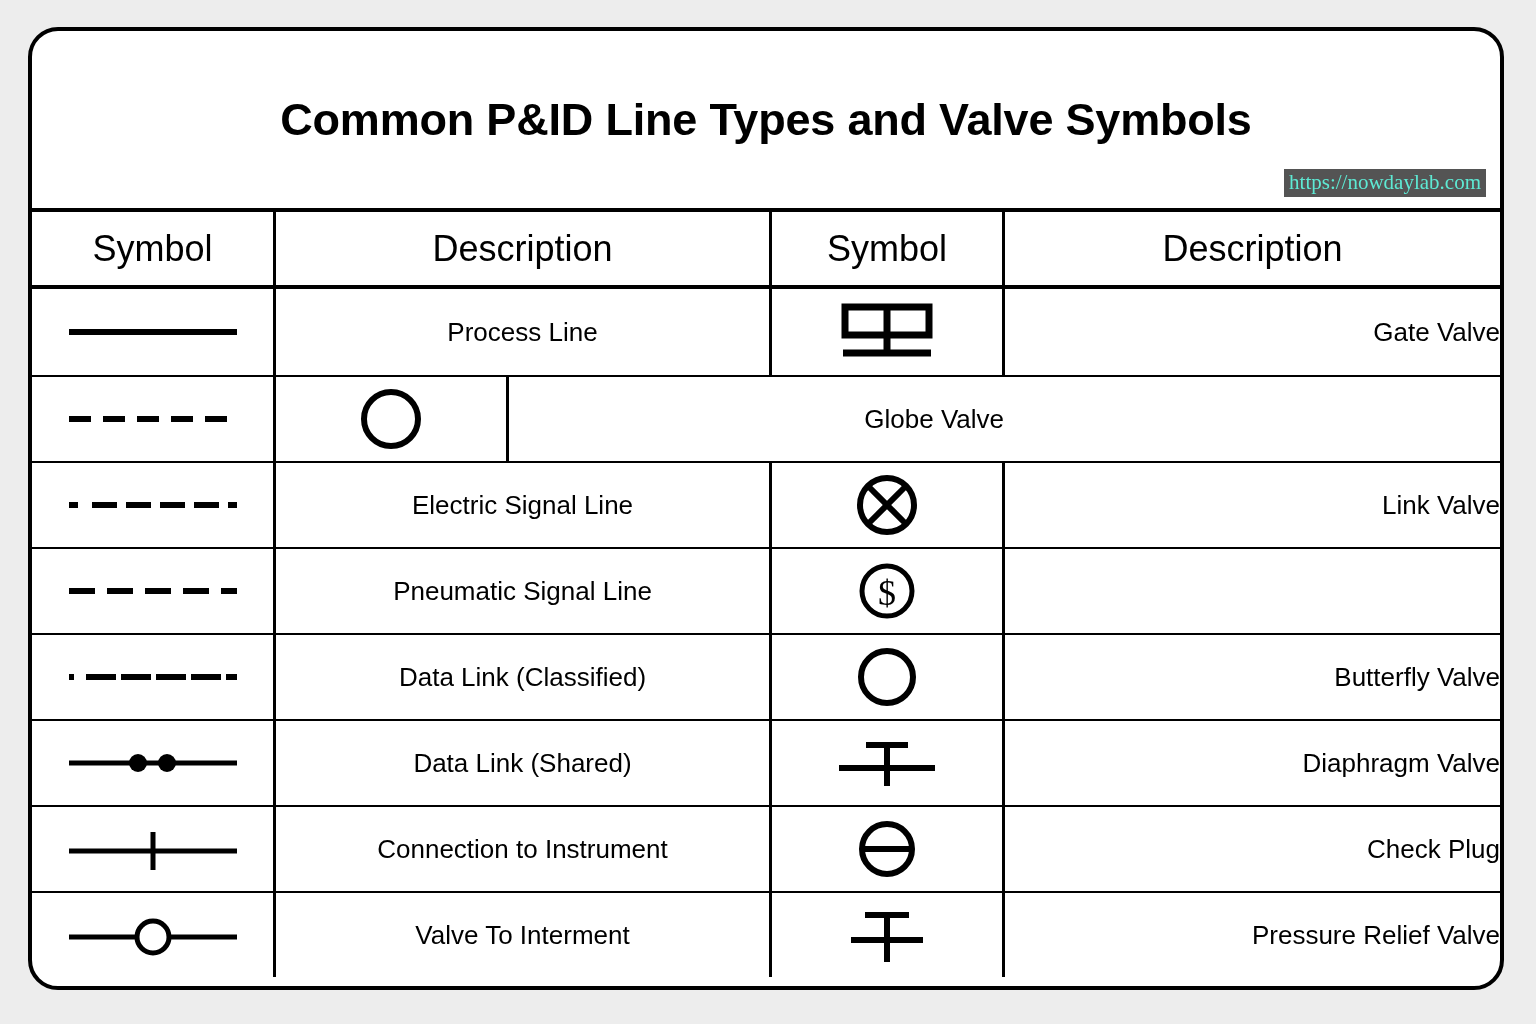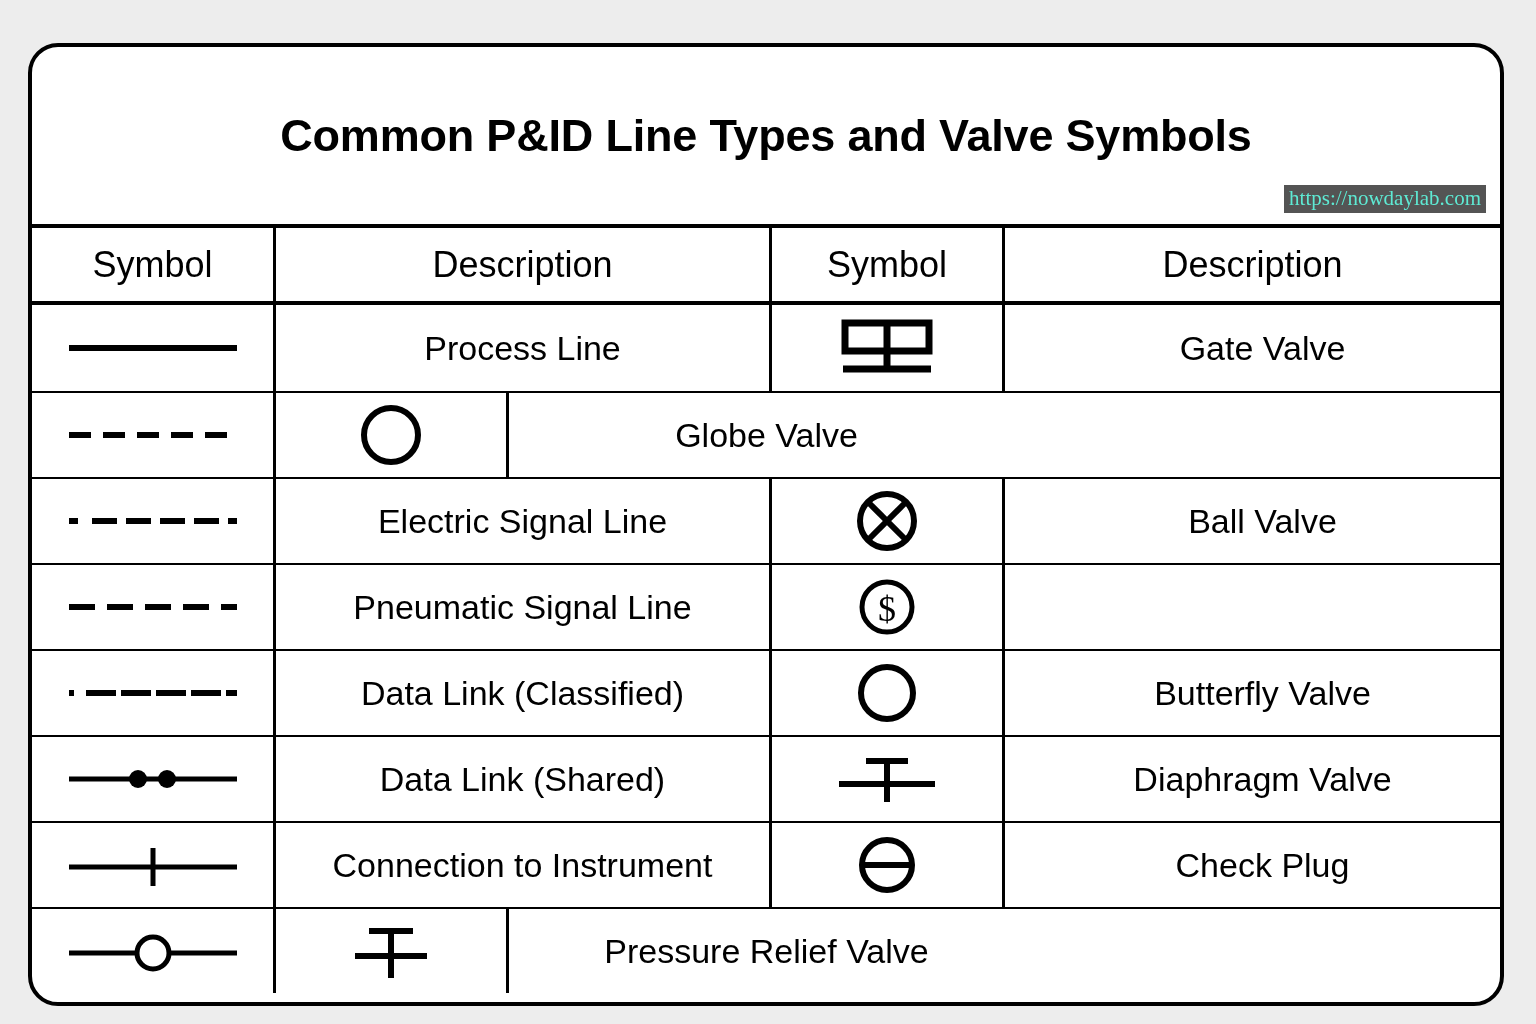--- a/index.html
+++ b/index.html
@@ -18,21 +18,20 @@
     position: absolute;
     left: 28px;
     top: 27px;
     width: 1476px;
     height: 963px;
     background: #ffffff;
     border: 4px solid #000000;
     border-radius: 30px;
     box-sizing: border-box;
     overflow: hidden;
-    margin-top: 16px;
   }
 
   
   #title-block {
     position: absolute;
     left: 0;
     top: 0;
     width: 100%;
     height: 177px;
     display: flex;
@@ -92,29 +91,29 @@
   .cell {
     box-sizing: border-box;
     display: flex;
     align-items: center;
     justify-content: center;
     position: relative;
   }
   .c-sym-left  { width: 244px; border-right: 3px solid #000; }
   .c-desc-left { width: 496px; border-right: 3px solid #000; }
   .c-sym-right { width: 233px; border-right: 3px solid #000; }
-  .c-desc-right{ width: 495px; justify-content: center; padding-left: 20px; }
+  .c-desc-right{ width: 495px; justify-content: flex-end; padding-left: 20px; }
 
   .hdr-text {
     font-size: 36px;
     color: #000;
     white-space: nowrap;
   }
   .desc-text {
-    font-size: 34px;
+    font-size: 26px;
     color: #000;
     white-space: nowrap;
   }
 
   
   .linewrap {
     width: 174px;
     height: 40px;
     position: relative;
   }
@@ -215,21 +214,21 @@
       <div class="cell c-sym-right">
         <span class="valvewrap">
           <svg width="120" height="70" viewBox="0 0 120 70">
             <circle cx="60" cy="35" r="27" fill="none" stroke="#000" stroke-width="6"></circle>
             <line x1="41" y1="16" x2="79" y2="54" stroke="#000" stroke-width="6"></line>
             <line x1="79" y1="16" x2="41" y2="54" stroke="#000" stroke-width="6"></line>
           </svg>
         </span>
       </div>
       <div class="cell c-desc-right">
-        <span class="desc-text">Ball Valve</span>
+        <span class="desc-text">Link Valve</span>
       </div>
     </div>
 
     <div class="row">
       <div class="cell c-sym-left">
         <span class="linewrap">
           <svg class="lsvg" width="174" height="40" viewBox="0 0 174 40">
             <line x1="3" y1="20" x2="171" y2="20" stroke="#000" stroke-width="6" stroke-dasharray="26 12"></line>
           </svg>
         </span>
@@ -326,20 +325,23 @@
     <div class="row">
       <div class="cell c-sym-left">
         <span class="linewrap">
           <svg class="lsvg" width="174" height="44" viewBox="0 0 174 44">
             <line x1="3" y1="22" x2="70" y2="22" stroke="#000" stroke-width="5"></line>
             <line x1="104" y1="22" x2="171" y2="22" stroke="#000" stroke-width="5"></line>
             <circle cx="87" cy="22" r="16" fill="#fff" stroke="#000" stroke-width="5"></circle>
           </svg>
         </span>
       </div>
+      <div class="cell c-desc-left">
+        <span class="desc-text">Valve To Interment</span>
+      </div>
       <div class="cell c-sym-right">
         <span class="valvewrap">
           <svg width="120" height="70" viewBox="0 0 120 70">
             <line x1="24" y1="40" x2="96" y2="40" stroke="#000" stroke-width="6"></line>
             <line x1="60" y1="12" x2="60" y2="62" stroke="#000" stroke-width="6"></line>
             <line x1="38" y1="15" x2="82" y2="15" stroke="#000" stroke-width="6"></line>
           </svg>
         </span>
       </div>
       <div class="cell c-desc-right">

